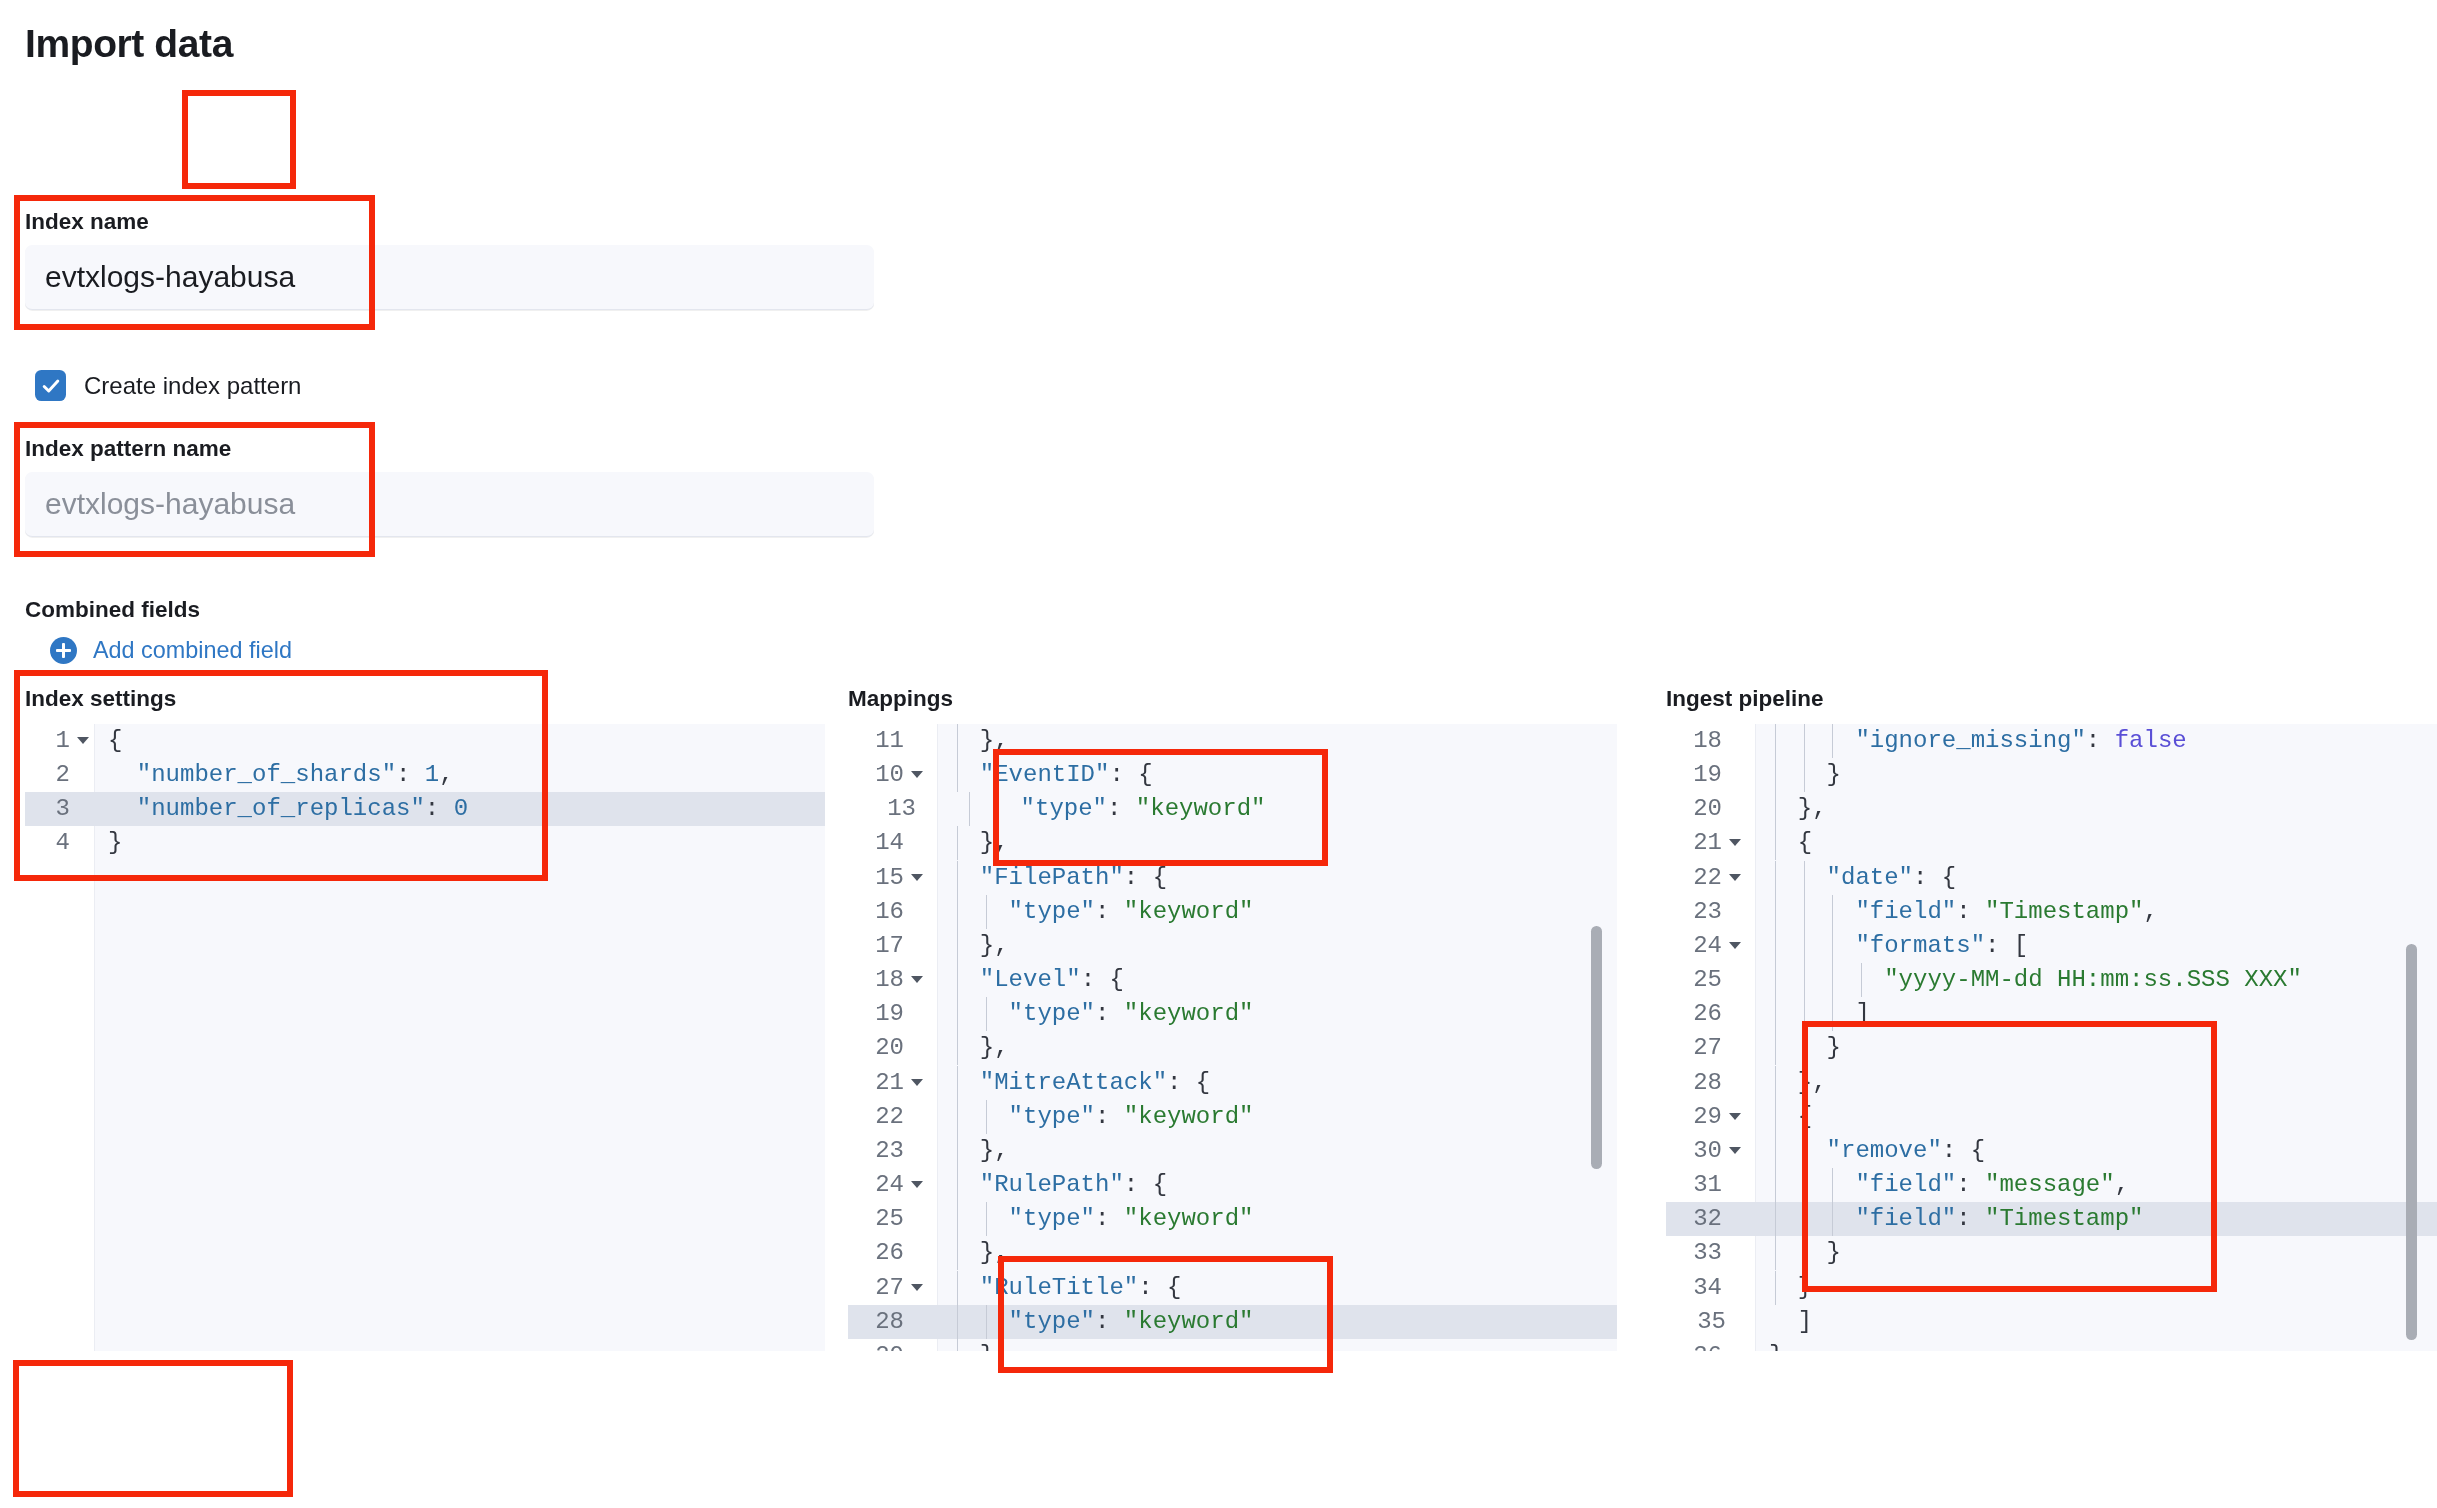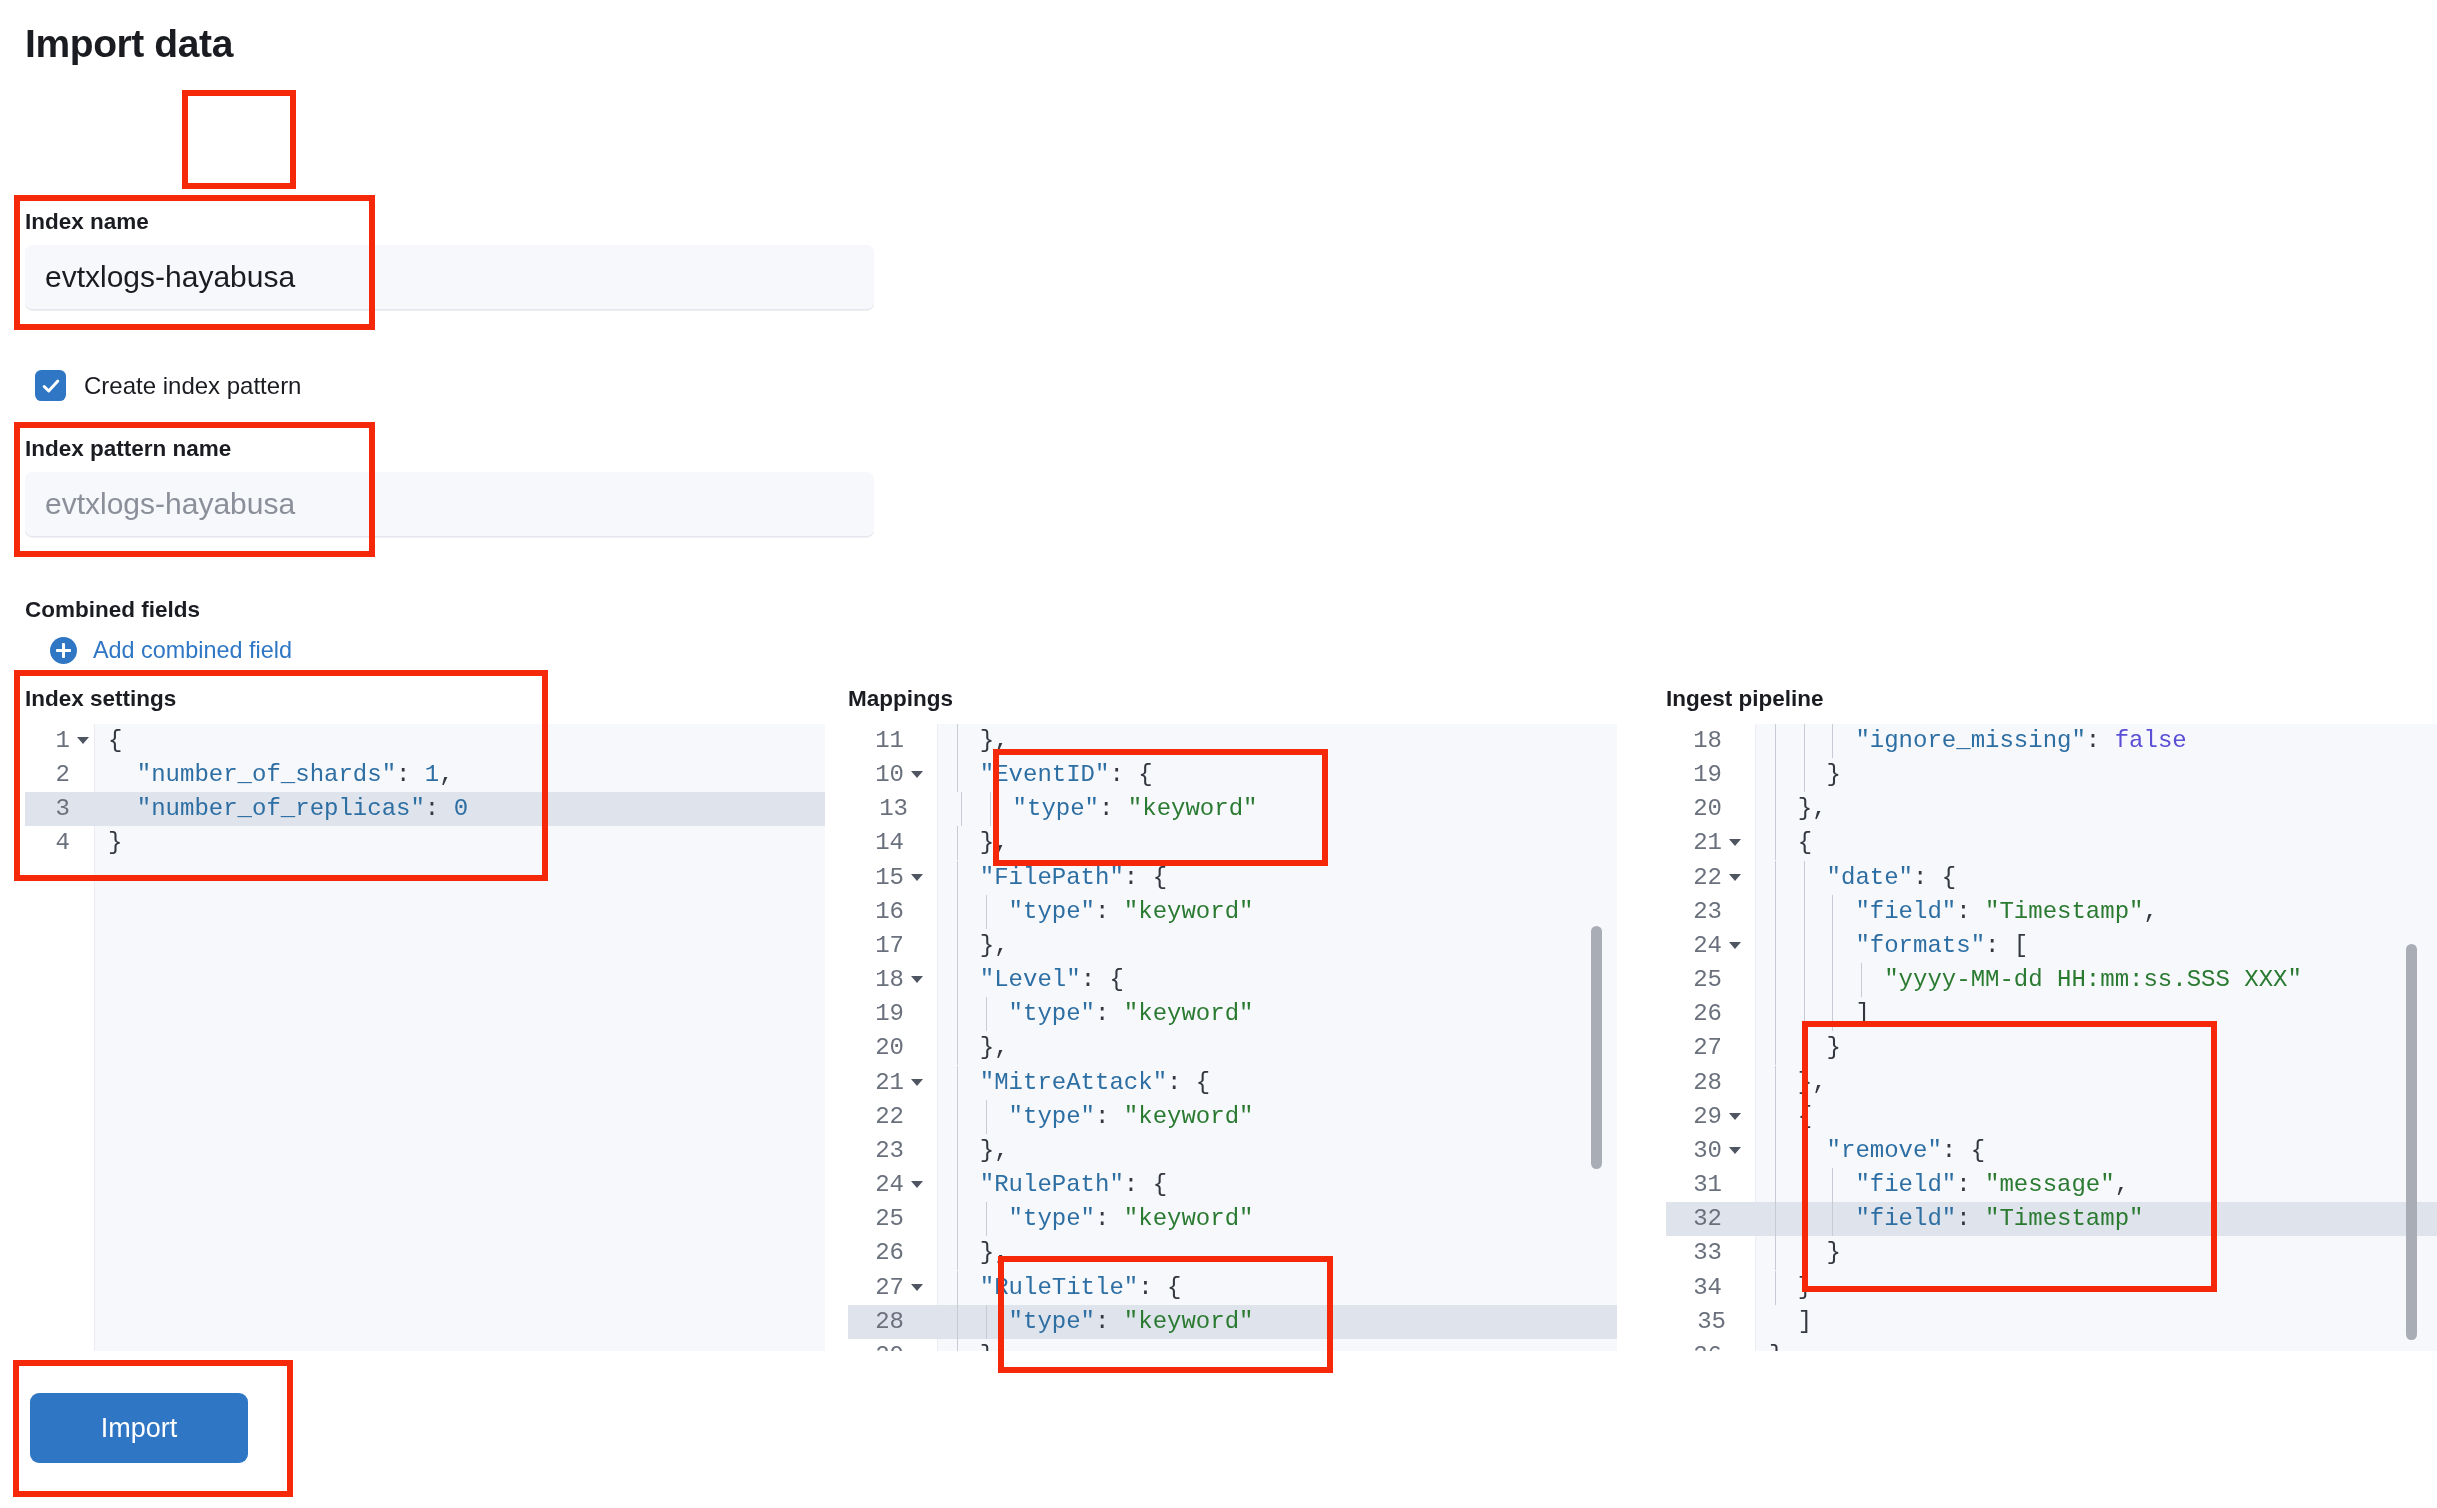--- a/index.html
+++ b/index.html
@@ -187,21 +187,21 @@
       <div class="row" style="top: 0px; position: absolute; left: 0px; right: 0px;"><span class="ln" style="left: 0px; width: 45px;">1</span><span class="fold" style="left: 52px;"></span><span class="code" style="left: 83px;"><span class="p">{</span></span></div>
       <div class="row" style="top: 34px; position: absolute; left: 0px; right: 0px;"><span class="ln" style="left: 0px; width: 45px;">2</span><span class="code" style="left: 83px;"><span class="k">  "number_of_shards"</span><span class="p">: </span><span class="n">1</span><span class="p">,</span></span></div>
       <div class="row active" style="top: 68px; position: absolute; left: 0px; right: 0px;"><span class="ln" style="left: 0px; width: 45px;">3</span><span class="code" style="left: 83px;"><span class="k">  "number_of_replicas"</span><span class="p">: </span><span class="n">0</span></span></div>
       <div class="row" style="top: 102px; position: absolute; left: 0px; right: 0px;"><span class="ln" style="left: 0px; width: 45px;">4</span><span class="code" style="left: 83px;"><span class="p">}</span></span></div>
     </div>
 
   <div class="editor" id="ed-mappings" style="left:848px; top:724px; width:769px; height:627px;">
       <div class="gutter" style="width: 90px;"></div>
       <div class="row" style="top: 0px; position: absolute; left: 0px; right: 0px;"><span class="ln" style="left: 0px; width: 56px;">11</span><span class="guide" style="left: 109px;"></span><span class="code" style="left: 103px;"><span class="p">  },</span></span></div>
       <div class="row" style="top: 34px; position: absolute; left: 0px; right: 0px;"><span class="ln" style="left: 0px; width: 56px;">10</span><span class="fold" style="left: 63px;"></span><span class="guide" style="left: 109px;"></span><span class="code" style="left: 103px;"><span class="k">  "EventID"</span><span class="p">: {</span></span></div>
-      <div class="row" style="top: 68px; position: absolute; left: 4px; right: 0px;"><span class="ln" style="left: 0px; width: 56px;">13</span><span class="guide" style="left: 109px;"></span><span class="guide" style="left: 138px;"></span><span class="code" style="left: 103px;"><span class="k">    "type"</span><span class="p">: </span><span class="s">"keyword"</span></span></div>
+      <div class="row" style="top: 68px; position: absolute; left: 12px; right: 0px;"><span class="ln" style="left: 0px; width: 56px;">13</span><span class="guide" style="left: 109px;"></span><span class="guide" style="left: 138px;"></span><span class="code" style="left: 103px;"><span class="k">    "type"</span><span class="p">: </span><span class="s">"keyword"</span></span></div>
       <div class="row" style="top: 102px; position: absolute; left: 0px; right: 0px;"><span class="ln" style="left: 0px; width: 56px;">14</span><span class="guide" style="left: 109px;"></span><span class="code" style="left: 103px;"><span class="p">  },</span></span></div>
       <div class="row" style="top: 137px; position: absolute; left: 0px; right: 0px;"><span class="ln" style="left: 0px; width: 56px;">15</span><span class="fold" style="left: 63px;"></span><span class="guide" style="left: 109px;"></span><span class="code" style="left: 103px;"><span class="k">  "FilePath"</span><span class="p">: {</span></span></div>
       <div class="row" style="top: 171px; position: absolute; left: 0px; right: 0px;"><span class="ln" style="left: 0px; width: 56px;">16</span><span class="guide" style="left: 109px;"></span><span class="guide" style="left: 138px;"></span><span class="code" style="left: 103px;"><span class="k">    "type"</span><span class="p">: </span><span class="s">"keyword"</span></span></div>
       <div class="row" style="top: 205px; position: absolute; left: 0px; right: 0px;"><span class="ln" style="left: 0px; width: 56px;">17</span><span class="guide" style="left: 109px;"></span><span class="code" style="left: 103px;"><span class="p">  },</span></span></div>
       <div class="row" style="top: 239px; position: absolute; left: 0px; right: 0px;"><span class="ln" style="left: 0px; width: 56px;">18</span><span class="fold" style="left: 63px;"></span><span class="guide" style="left: 109px;"></span><span class="code" style="left: 103px;"><span class="k">  "Level"</span><span class="p">: {</span></span></div>
       <div class="row" style="top: 273px; position: absolute; left: 0px; right: 0px;"><span class="ln" style="left: 0px; width: 56px;">19</span><span class="guide" style="left: 109px;"></span><span class="guide" style="left: 138px;"></span><span class="code" style="left: 103px;"><span class="k">    "type"</span><span class="p">: </span><span class="s">"keyword"</span></span></div>
       <div class="row" style="top: 307px; position: absolute; left: 0px; right: 0px;"><span class="ln" style="left: 0px; width: 56px;">20</span><span class="guide" style="left: 109px;"></span><span class="code" style="left: 103px;"><span class="p">  },</span></span></div>
       <div class="row" style="top: 342px; position: absolute; left: 0px; right: 0px;"><span class="ln" style="left: 0px; width: 56px;">21</span><span class="fold" style="left: 63px;"></span><span class="guide" style="left: 109px;"></span><span class="code" style="left: 103px;"><span class="k">  "MitreAttack"</span><span class="p">: {</span></span></div>
       <div class="row" style="top: 376px; position: absolute; left: 0px; right: 0px;"><span class="ln" style="left: 0px; width: 56px;">22</span><span class="guide" style="left: 109px;"></span><span class="guide" style="left: 138px;"></span><span class="code" style="left: 103px;"><span class="k">    "type"</span><span class="p">: </span><span class="s">"keyword"</span></span></div>
       <div class="row" style="top: 410px; position: absolute; left: 0px; right: 0px;"><span class="ln" style="left: 0px; width: 56px;">23</span><span class="guide" style="left: 109px;"></span><span class="code" style="left: 103px;"><span class="p">  },</span></span></div>
@@ -232,21 +232,20 @@
       <div class="row active" style="top: 478px; position: absolute; left: 0px; right: 0px;"><span class="ln" style="left: 0px; width: 56px;">32</span><span class="guide" style="left: 109px;"></span><span class="guide" style="left: 138px;"></span><span class="guide" style="left: 166px;"></span><span class="code" style="left: 103px;"><span class="k">      "field"</span><span class="p">: </span><span class="s">"Timestamp"</span></span></div>
       <div class="row" style="top: 512px; position: absolute; left: 0px; right: 0px;"><span class="ln" style="left: 0px; width: 56px;">33</span><span class="guide" style="left: 109px;"></span><span class="guide" style="left: 138px;"></span><span class="code" style="left: 103px;"><span class="p">    }</span></span></div>
       <div class="row" style="top: 547px; position: absolute; left: 0px; right: 0px;"><span class="ln" style="left: 0px; width: 56px;">34</span><span class="guide" style="left: 109px;"></span><span class="code" style="left: 103px;"><span class="p">  }</span></span></div>
       <div class="row" style="top: 581px; position: absolute; left: 0px; right: 0px;"><span class="ln" style="left: 4px; width: 56px;">35</span><span class="code" style="left: 103px;"><span class="p">  ]</span></span></div>
       <div class="row" style="top: 615px; position: absolute; left: 0px; right: 0px;"><span class="ln" style="left: 0px; width: 56px;">36</span><span class="code" style="left: 103px;"><span class="p">}</span></span></div>
     </div>
 
   <div class="vscroll" style="left:1591px; top:926px; height:243px;"></div>
   <div class="vscroll" style="left:2406px; top:944px; height:396px;"></div>
 
-  <button class="import-btn">Import</button>
 
   <div class="anno" style="left:182px;  top:90px;  width:114px; height:99px;"></div>
   <div class="anno" style="left:14.4px;   top:195px;  width:361px; height:135px;"></div>
   <div class="anno" style="left:14.4px;   top:422px;  width:361px; height:135px;"></div>
   <div class="anno" style="left:14.4px;   top:670px;  width:534px; height:211px;"></div>
   <div class="anno" style="left:993px; top:749px;  width:335px; height:117px;"></div>
   <div class="anno" style="left:998px; top:1256px; width:335px; height:117px;"></div>
   <div class="anno" style="left:1802px; top:1021px; width:415px; height:271px;"></div>
   <div class="anno" style="left:12.6px;   top:1360px; width:280px; height:137px;"></div>
 

